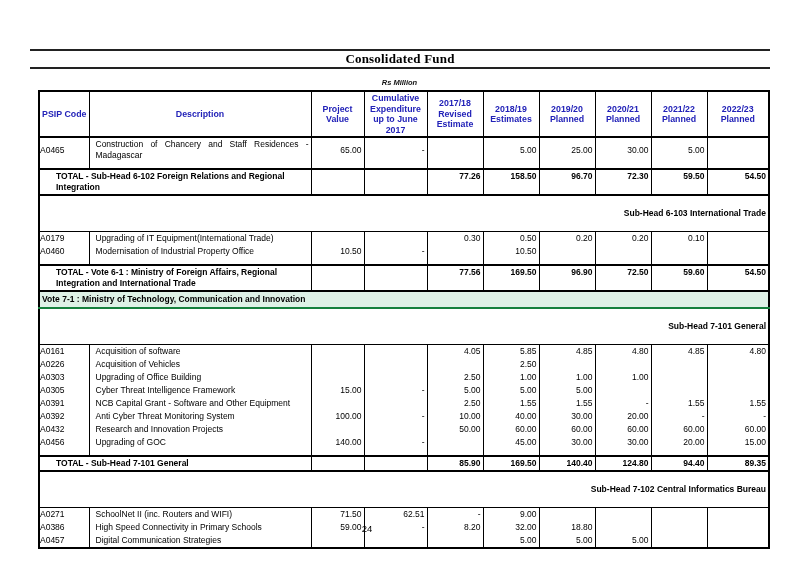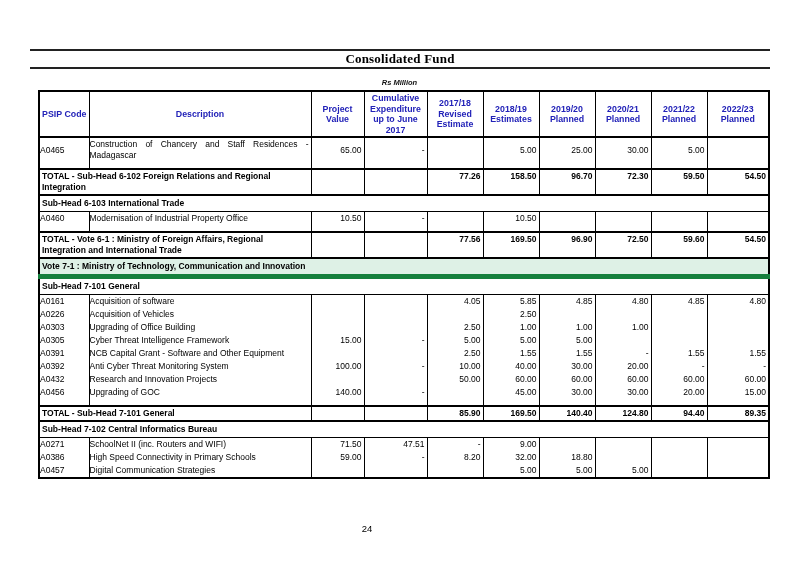--- a/index.html
+++ b/index.html
@@ -30,34 +30,35 @@
     vertical-align:middle;border:1px solid #000;border-bottom:2px solid #000;
     font-size:8.8px;line-height:1.2;padding:1px 1px;height:42px;overflow:hidden;
   }
   td{
     border-left:1px solid #000;border-right:1px solid #000;
     padding:1px 2px;line-height:11px;vertical-align:middle;overflow:hidden;
     white-space:normal;word-wrap:break-word;
   }
   tr.data td{height:11px;}
   td.code{padding-left:0;}
-  td.desc{padding-left:0;}
+  td.desc{padding-left:6px;}
   td.desc.justify{text-align:justify;}
   td.num{text-align:right;padding-right:2px;}
   tr.total td{
     font-weight:bold;border-top:2px solid #000;border-bottom:2px solid #000;
     vertical-align:top;
   }
-  tr.total td.label{padding-left:2px;}
+  tr.total td.label{padding-left:16px;}
   tr.subhead td{
     font-weight:bold;border-top:1px solid #000;border-bottom:1px solid #000;
-    padding:2px 2px;
+    padding:12px 2px;
+    text-align:right;
   }
   tr.vote td{
-    font-weight:bold;border-top:2px solid #000;border-bottom:5px solid #15803d;
+    font-weight:bold;border-top:2px solid #000;border-bottom:2px solid #15803d;
     background:var(--vote-green,#def1e6);padding:2px 2px;
   }
   tr.spacer td{height:6px;padding:0;}
   .pagenum{
     position:absolute;top:523px;left:0;width:734px;text-align:center;
     font-size:9.5px;
   }
 </style>
 </head>
 <body>
@@ -128,20 +129,32 @@
           <td class="num">158.50</td>
           <td class="num">96.70</td>
           <td class="num">72.30</td>
           <td class="num">59.50</td>
           <td class="num">54.50</td>
         </tr>
         <tr class="subhead">
           <td class="label" colspan="10">Sub-Head 6-103 International Trade</td>
         </tr>
         <tr class="data">
+          <td class="code">A0179</td>
+          <td class="desc">Upgrading of IT Equipment(International Trade)</td>
+          <td class="num"></td>
+          <td class="num"></td>
+          <td class="num">0.30</td>
+          <td class="num">0.50</td>
+          <td class="num">0.20</td>
+          <td class="num">0.20</td>
+          <td class="num">0.10</td>
+          <td class="num"></td>
+        </tr>
+        <tr class="data">
           <td class="code">A0460</td>
           <td class="desc">Modernisation of Industrial Property Office</td>
           <td class="num">10.50</td>
           <td class="num">-</td>
           <td class="num"></td>
           <td class="num">10.50</td>
           <td class="num"></td>
           <td class="num"></td>
           <td class="num"></td>
           <td class="num"></td>
@@ -294,21 +307,21 @@
           <td class="num">94.40</td>
           <td class="num">89.35</td>
         </tr>
         <tr class="subhead">
           <td class="label" colspan="10">Sub-Head 7-102 Central Informatics Bureau</td>
         </tr>
         <tr class="data">
           <td class="code">A0271</td>
           <td class="desc">SchoolNet II (inc. Routers and WIFI)</td>
           <td class="num">71.50</td>
-          <td class="num">47.51</td>
+          <td class="num">62.51</td>
           <td class="num">-</td>
           <td class="num">9.00</td>
           <td class="num"></td>
           <td class="num"></td>
           <td class="num"></td>
           <td class="num"></td>
         </tr>
         <tr class="data">
           <td class="code">A0386</td>
           <td class="desc">High Speed Connectivity in Primary Schools</td>

